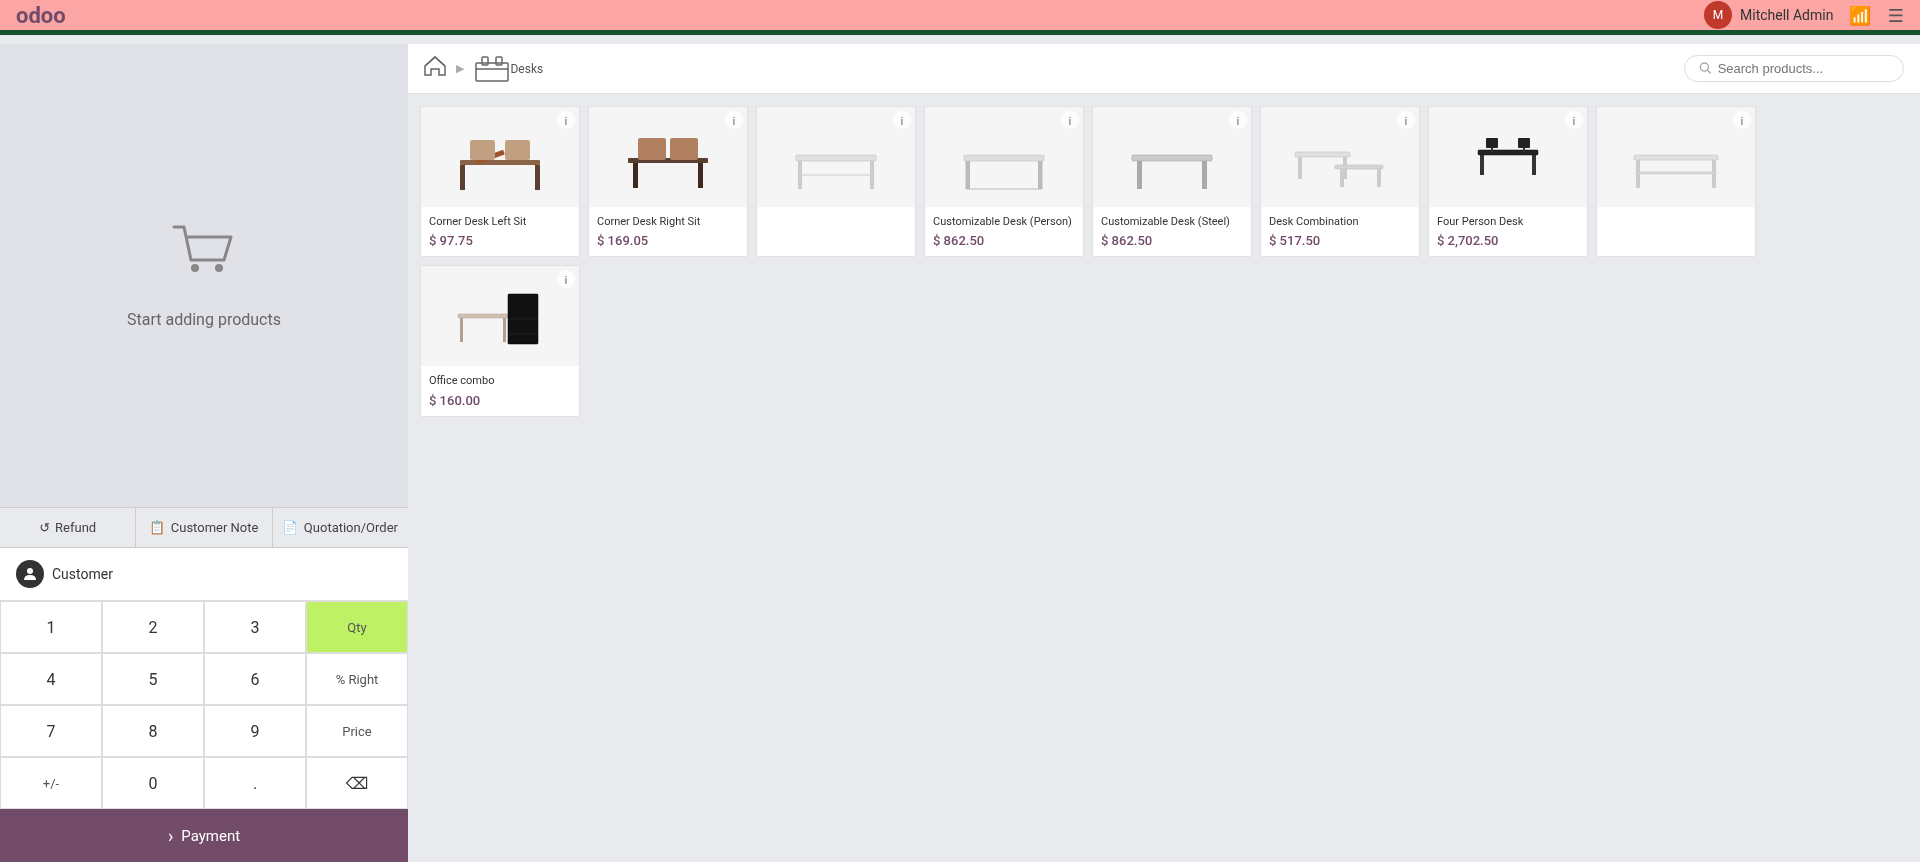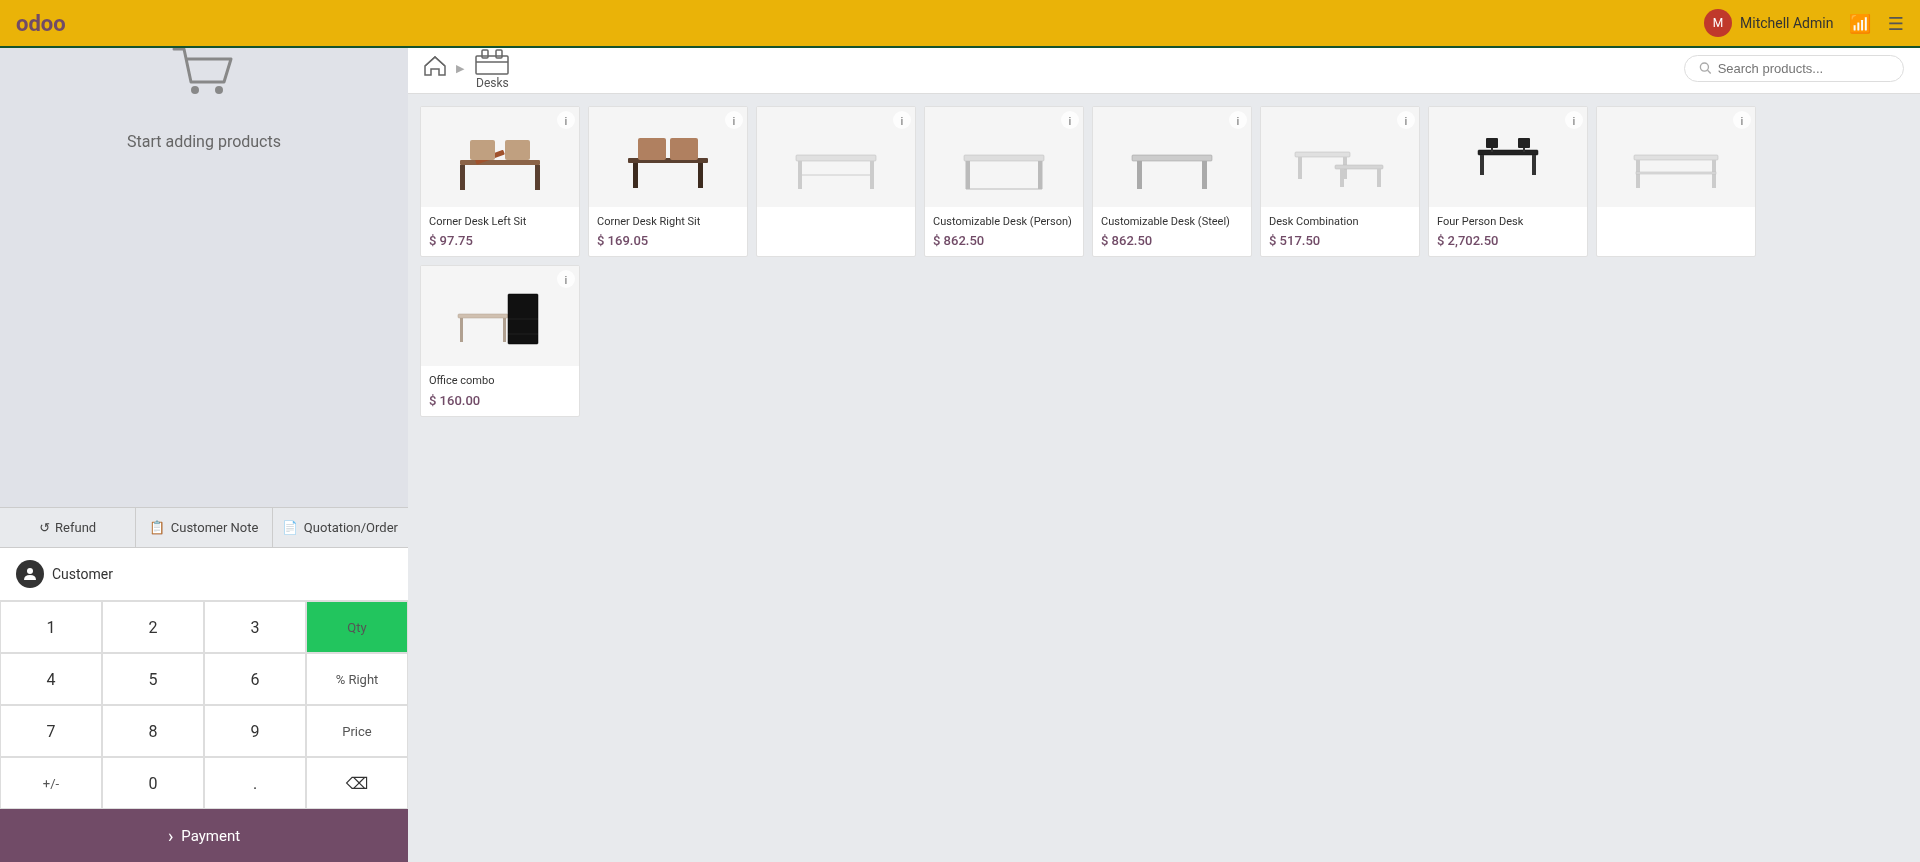--- a/index.html
+++ b/index.html
@@ -1,26 +1,26 @@
 <!DOCTYPE html>
 <html><head>
   <meta charset="utf-8">
   <style>
     * { box-sizing: border-box; margin: 0; padding: 0; }
     body { font-family: -apple-system, BlinkMacSystemFont, 'Segoe UI', Roboto, sans-serif; background: #e8eaed; width: 1920px; height: 862px; overflow: hidden; }
 
     
     .topbar {
-      height: 48px;
-      background: #eab308;
+      height: 35px;
+      background: #fca5a5;
       display: flex;
       align-items: center;
       justify-content: space-between;
       padding: 0 16px;
-      border-bottom: 2px solid #14532d;
+      border-bottom: 5px solid #14532d;
       position: fixed;
       top: 0; left: 0; right: 0;
       z-index: 100;
     }
     .topbar-logo {
       font-size: 22px;
       font-weight: bold;
       color: #714b67;
     }
     .topbar-right {
@@ -67,21 +67,21 @@
       height: 100%;
       position: relative;
     }
 
     
     .order-area {
       flex: 1;
       display: flex;
       flex-direction: column;
       align-items: center;
-      justify-content: flex-start;
+      justify-content: center;
       color: #888;
     }
     .cart-icon {
       font-size: 64px;
       color: #8a8a8a;
       margin-bottom: 12px;
     }
     .order-empty-text {
       font-size: 16px;
       color: #666;
@@ -152,21 +152,21 @@
       display: flex;
       align-items: center;
       justify-content: center;
       height: 52px;
       font-size: 16px;
       color: #333;
       cursor: pointer;
       background: #fff;
     }
     .numpad-cell.active-fn {
-      background: #22c55e;
+      background: #bef264;
       color: #fff;
     }
     .numpad-cell.fn-label {
       font-size: 13px;
       color: #555;
     }
 
     
     .payment-btn {
       background: #714b67;
@@ -373,21 +373,21 @@
       <div style="display:flex;align-items:center;gap:10px;">
 
         <div style="font-size:20px;cursor:pointer;color:#555;">
           <svg width="22" height="20" viewBox="0 0 22 20" fill="#666">
             <path d="M1 10 L11 1 L21 10 L21 19 L15 19 L15 13 L7 13 L7 19 L1 19 Z" stroke="#666" stroke-width="1.5" fill="none"></path>
             <path d="M1 10 L11 1 L21 10" stroke="#666" stroke-width="1.5" fill="none"></path>
           </svg>
         </div>
         <span style="color:#aaa;font-size:11px;">▶</span>
 
-        <div style="display:flex;flex-direction:column;align-items:center;cursor:pointer;text-align:right;">
+        <div style="display:flex;flex-direction:row;align-items:center;cursor:pointer;text-align:right;">
           <svg width="36" height="28" viewBox="0 0 36 28" fill="none">
             <rect x="2" y="8" width="32" height="18" rx="1" stroke="#666" stroke-width="1.5" fill="none"></rect>
             <line x1="2" y1="14" x2="34" y2="14" stroke="#666" stroke-width="1.5"></line>
             <rect x="8" y="2" width="6" height="8" rx="1" stroke="#666" stroke-width="1.5" fill="none"></rect>
             <rect x="22" y="2" width="6" height="8" rx="1" stroke="#666" stroke-width="1.5" fill="none"></rect>
           </svg>
           <span style="font-size:12px;color:#555;">Desks</span>
         </div>
       </div>
 

